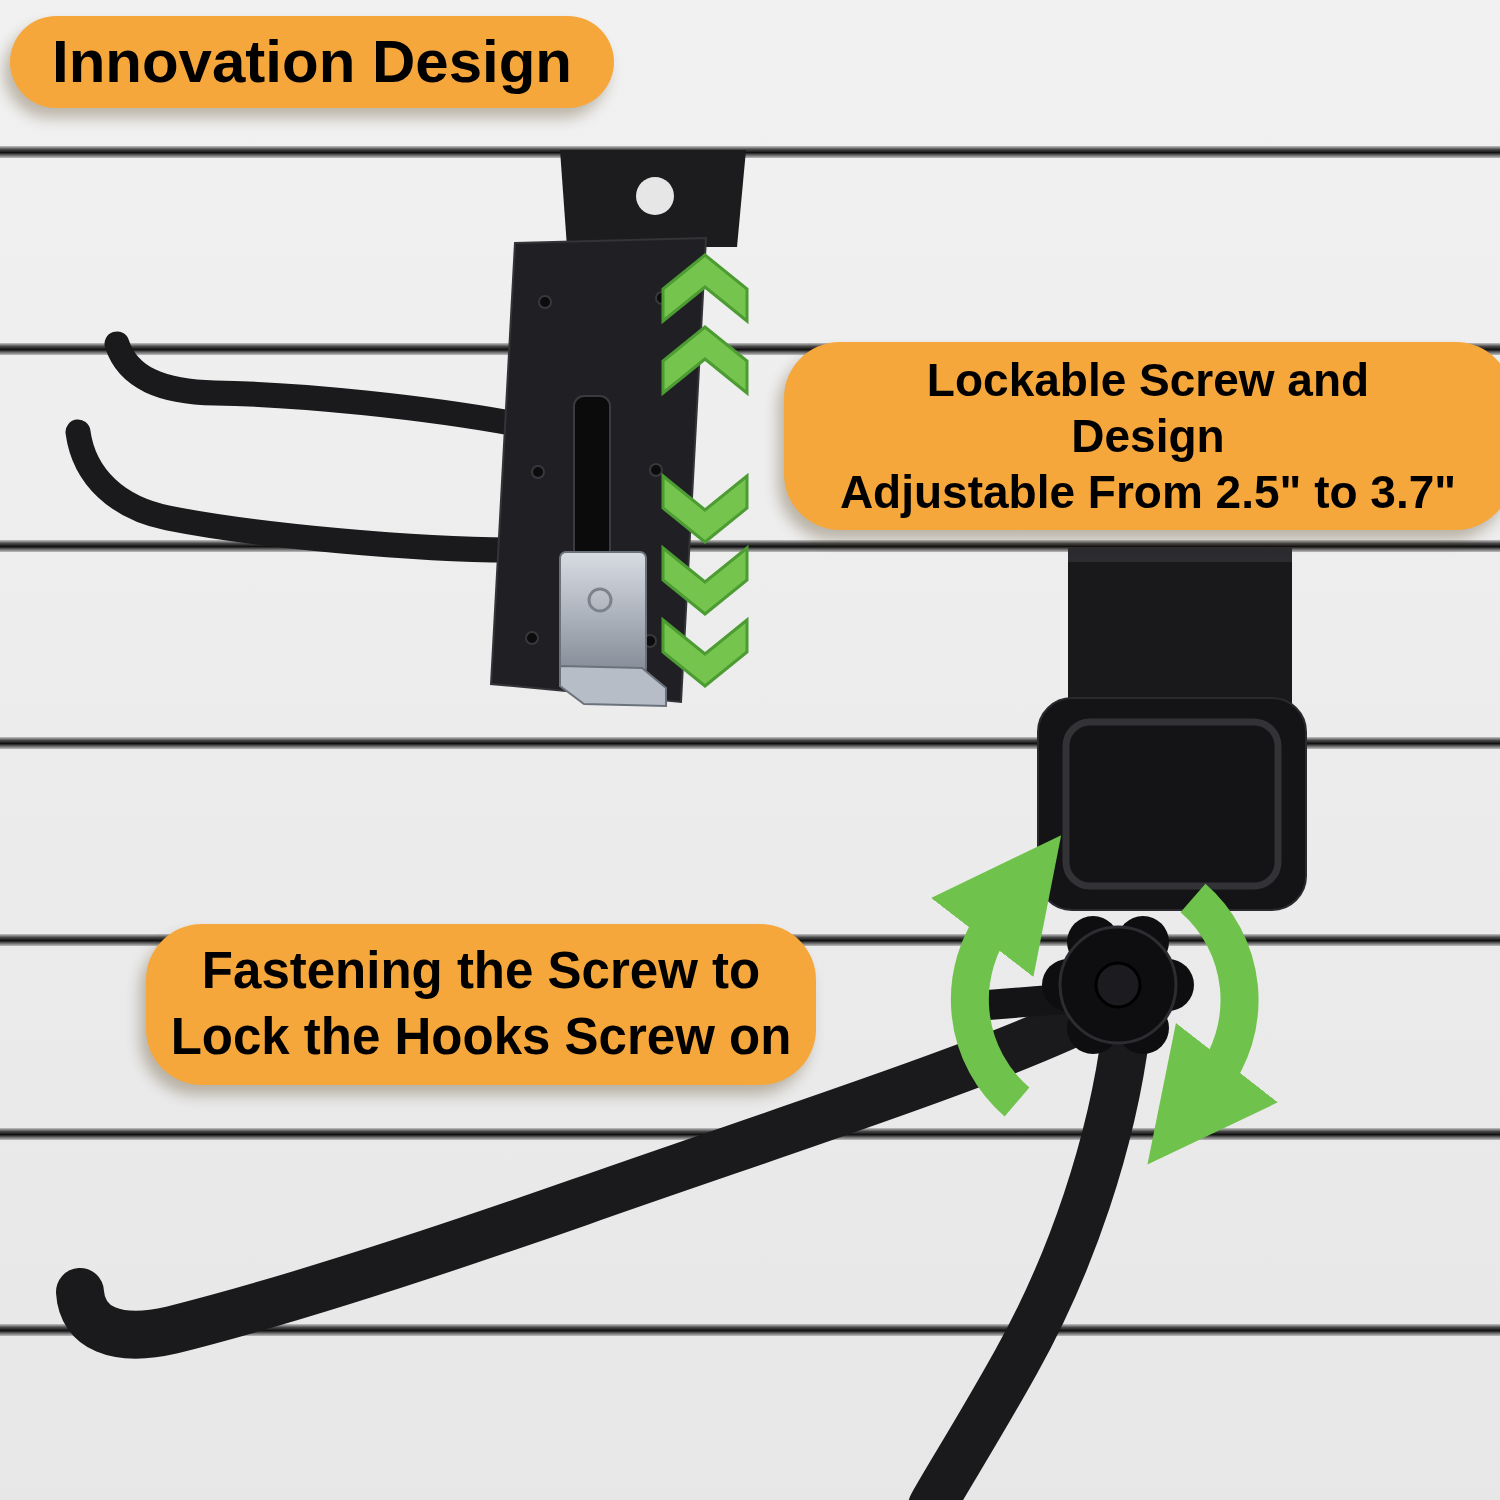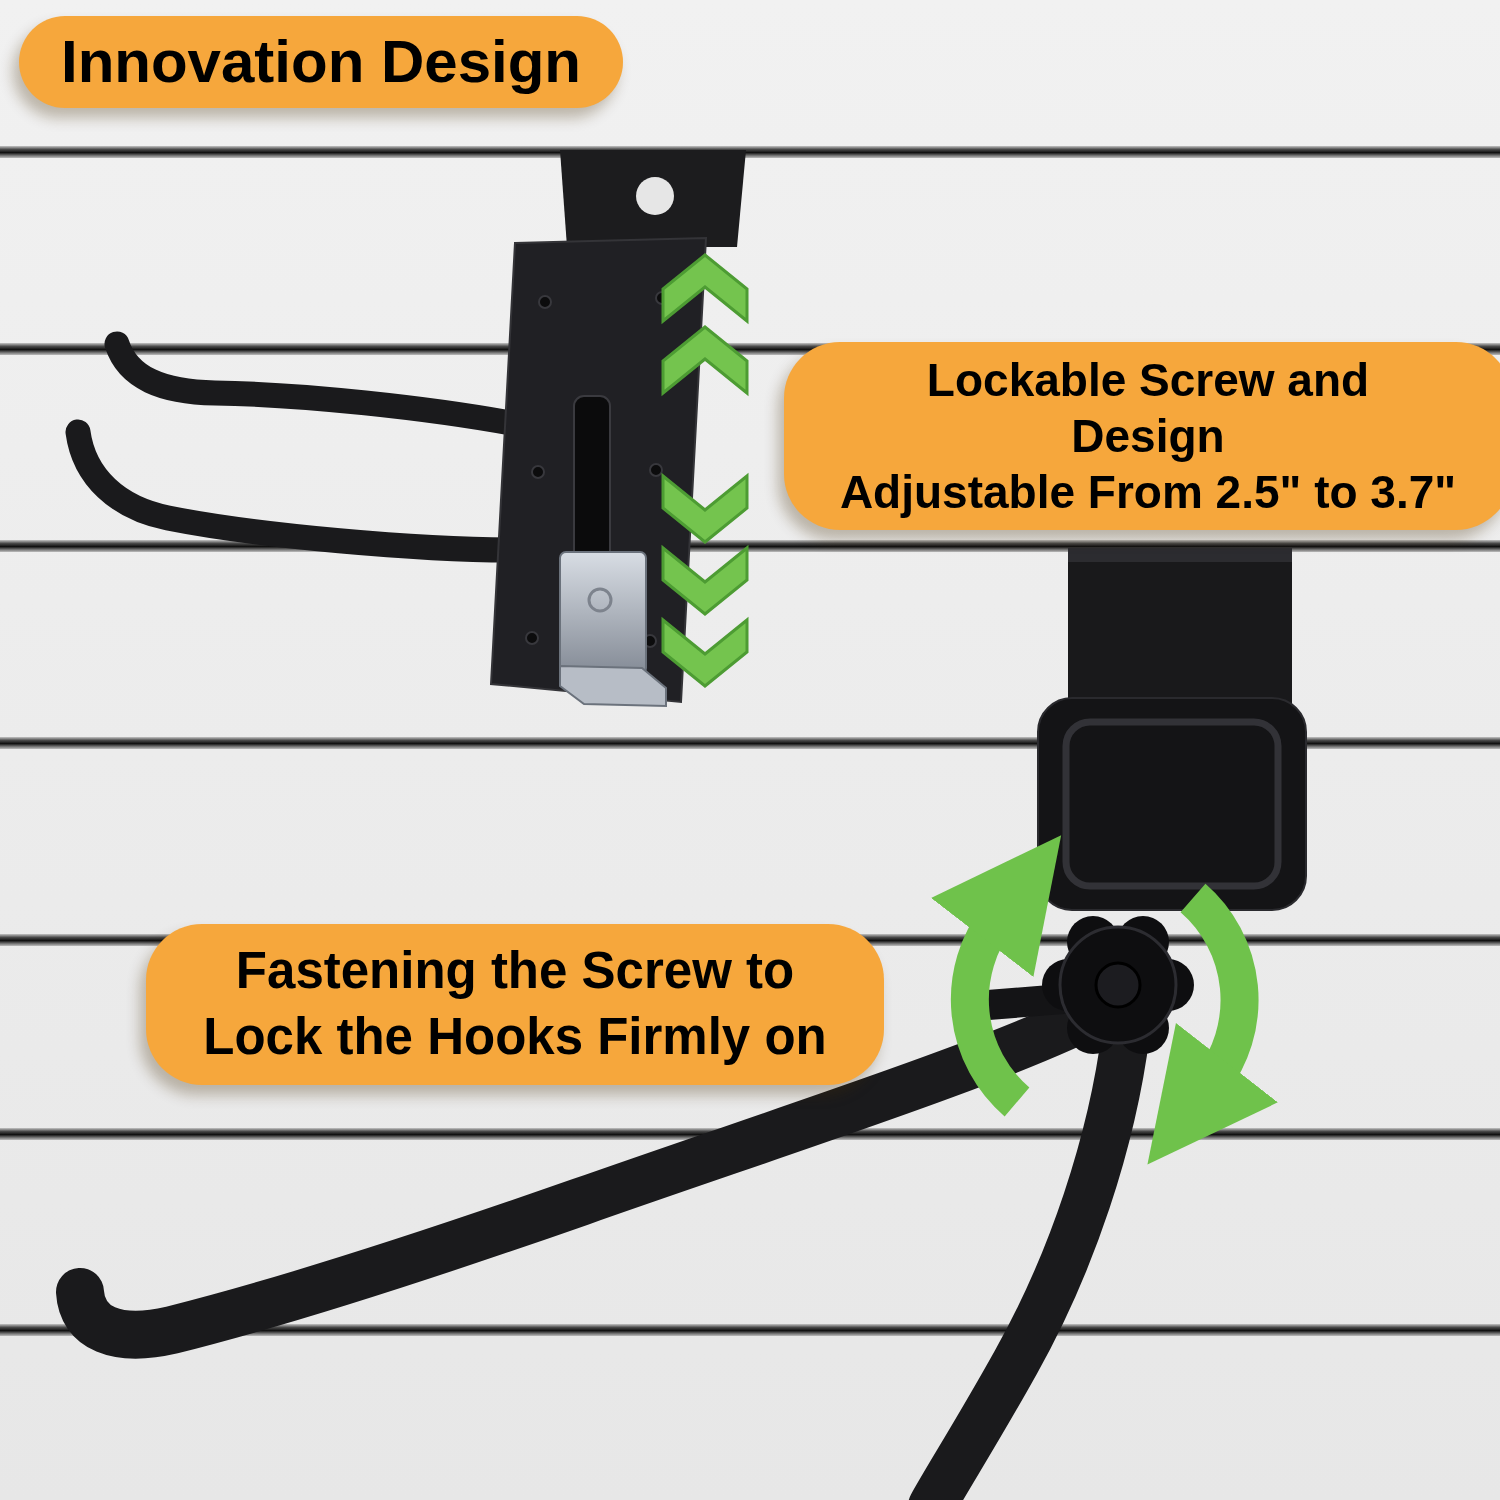--- a/index.html
+++ b/index.html
@@ -12,29 +12,29 @@
     position:absolute;left:0;width:1500px;height:12px;z-index:1;
     background:linear-gradient(#c4c4c4 0%,#4a4a4a 28%,#101010 55%,#6d6d6d 78%,#bdbdbd 100%);
   }
   .art{position:absolute;left:0;top:0;z-index:2;}
   .callout{
     position:absolute;z-index:3;background:#F6A73C;color:#000;
     font-weight:bold;text-align:center;
     box-shadow:-6px 10px 14px rgba(70,45,5,.30);
   }
   .badge{
-    left:19px;top:16px;padding:10px 42px;font-size:60px;line-height:1.2;
+    left:10px;top:16px;padding:10px 42px;font-size:60px;line-height:1.2;
     border-radius:52px;white-space:nowrap;
   }
   #callout-lockable{
     left:784px;top:342px;width:716px;font-size:46px;line-height:1.22;
     padding:10px 6px;border-radius:56px;
   }
   #callout-fastening{
-    left:146px;top:924px;width:738px;font-size:51px;line-height:1.3;
+    left:146px;top:924px;width:670px;font-size:51px;line-height:1.3;
     padding:14px 0;border-radius:56px;
   }
   .callout div{white-space:nowrap;}
 </style>
 </head>
 <body>
 
 <div class="canvas">
 
   <div class="groove" style="top:146px"></div>
@@ -117,16 +117,16 @@
   </div>
 
   <div class="callout" id="callout-lockable">
     <div>Lockable Screw and</div>
     <div>Design</div>
     <div>Adjustable From 2.5" to 3.7"</div>
   </div>
 
   <div class="callout" id="callout-fastening">
     <div>Fastening the Screw to</div>
-    <div>Lock the Hooks Firmly on</div>
+    <div>Lock the Hooks Screw on</div>
   </div>
 
 </div>
 
 </body></html>

